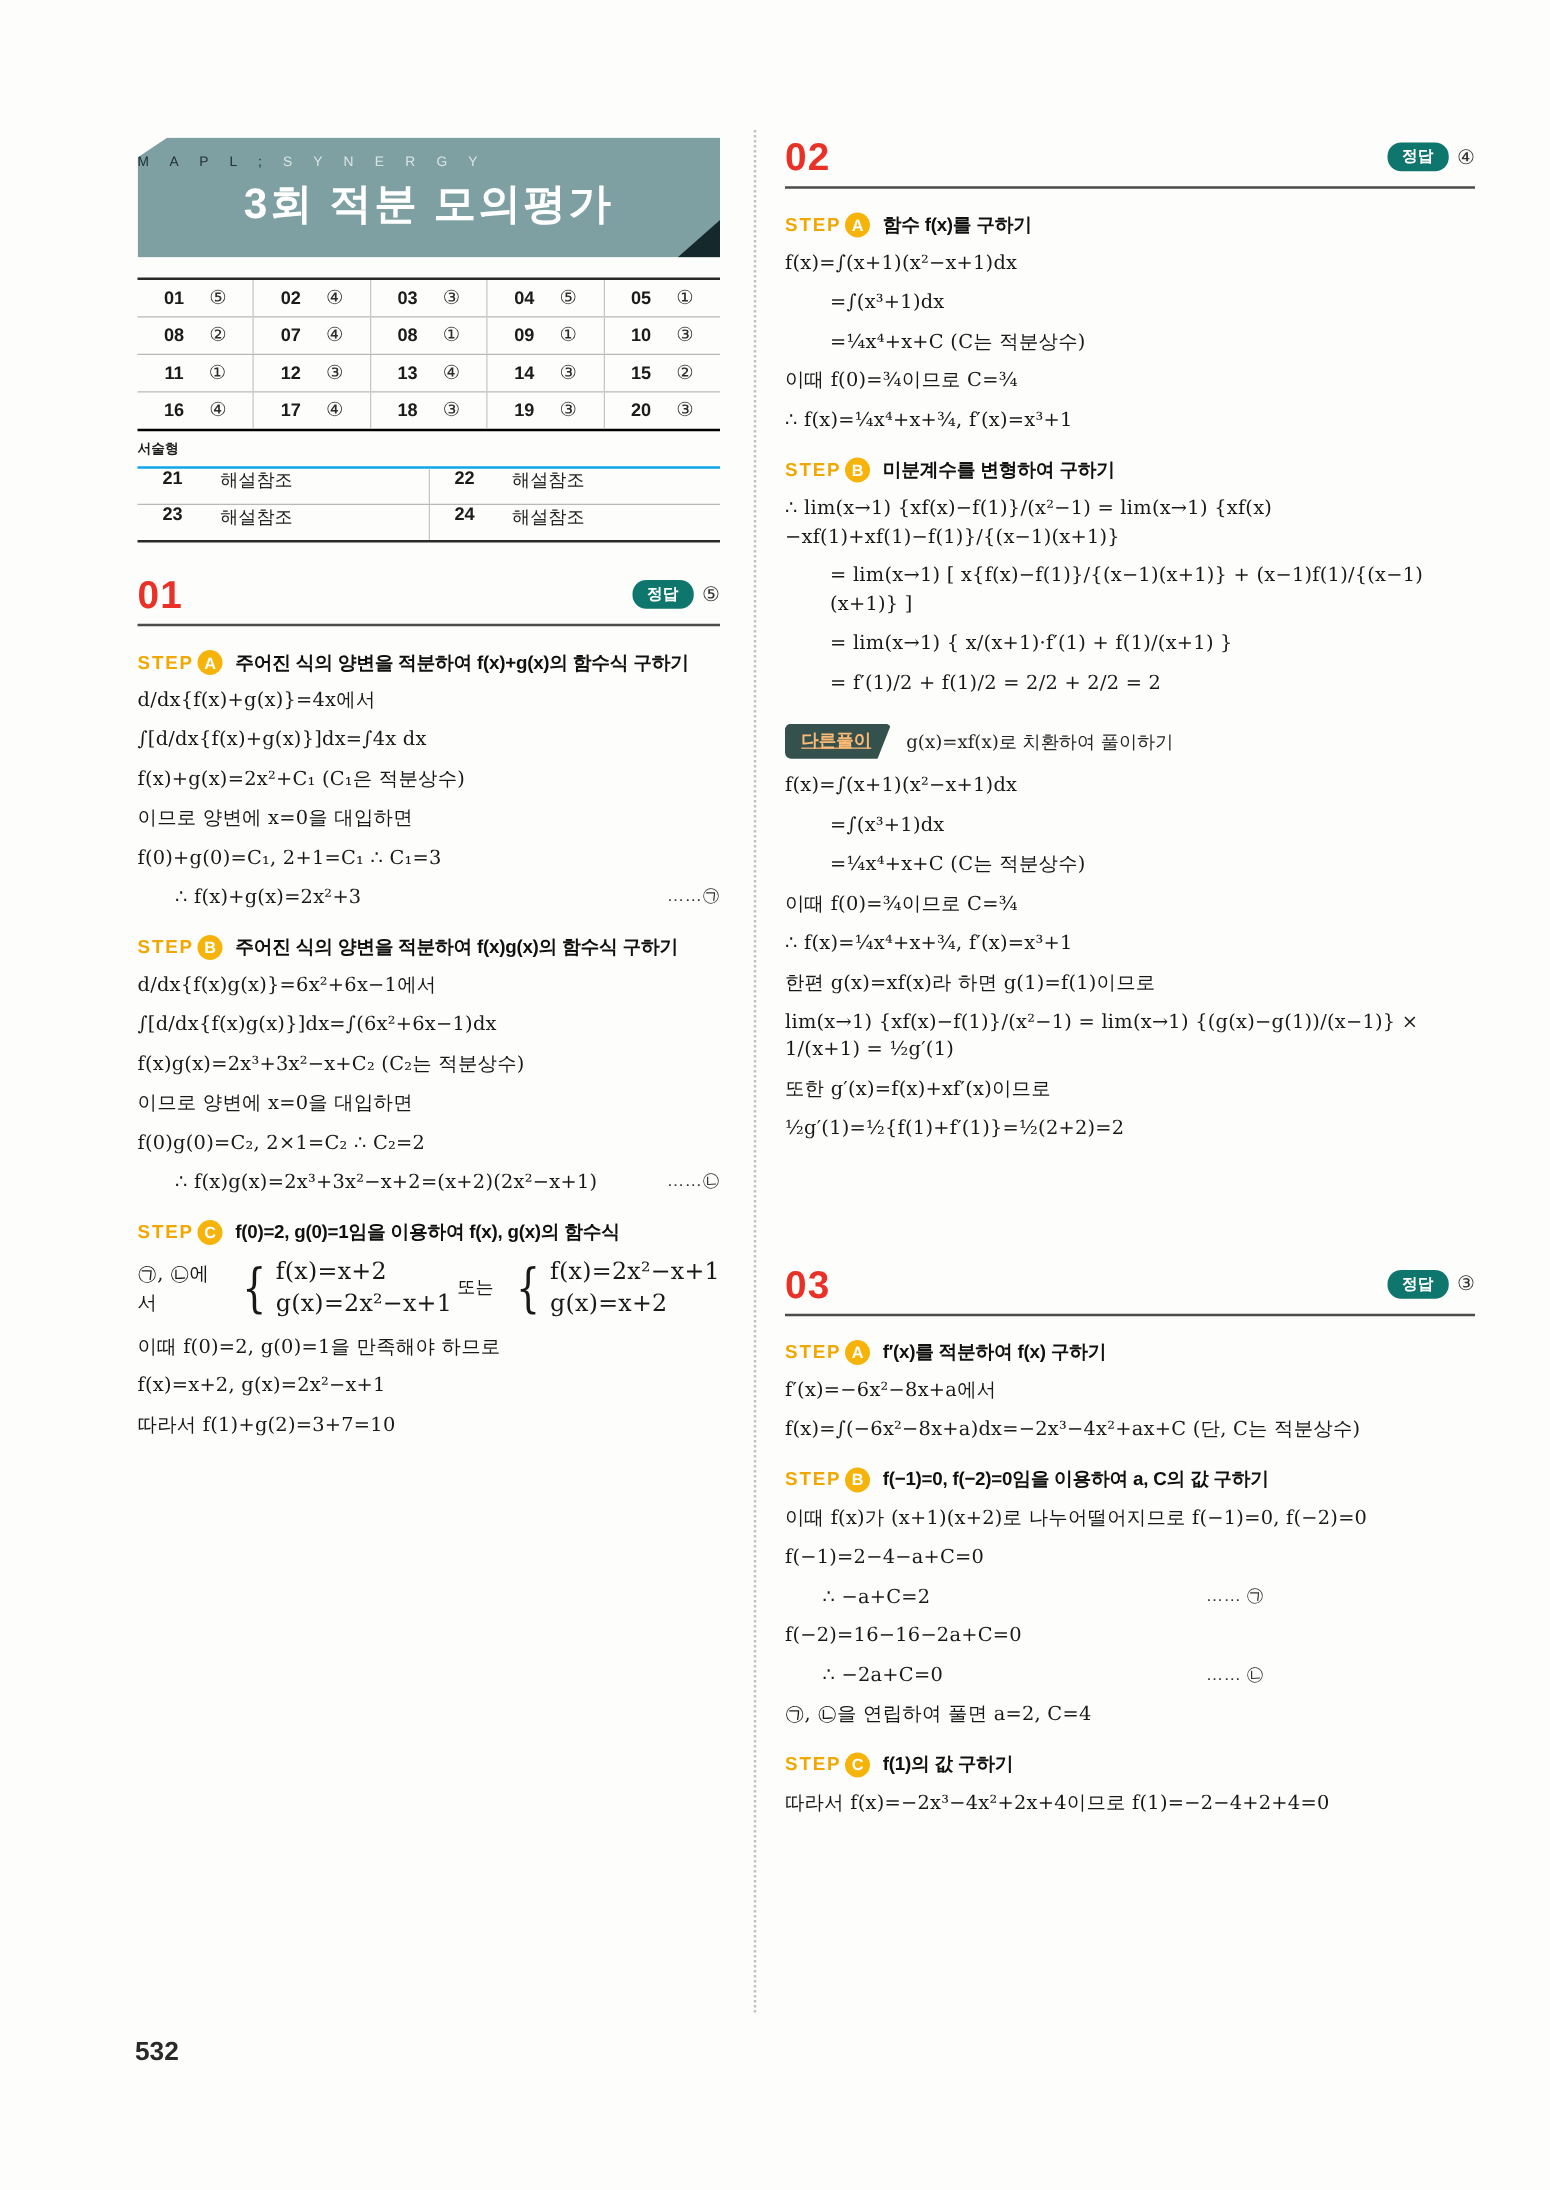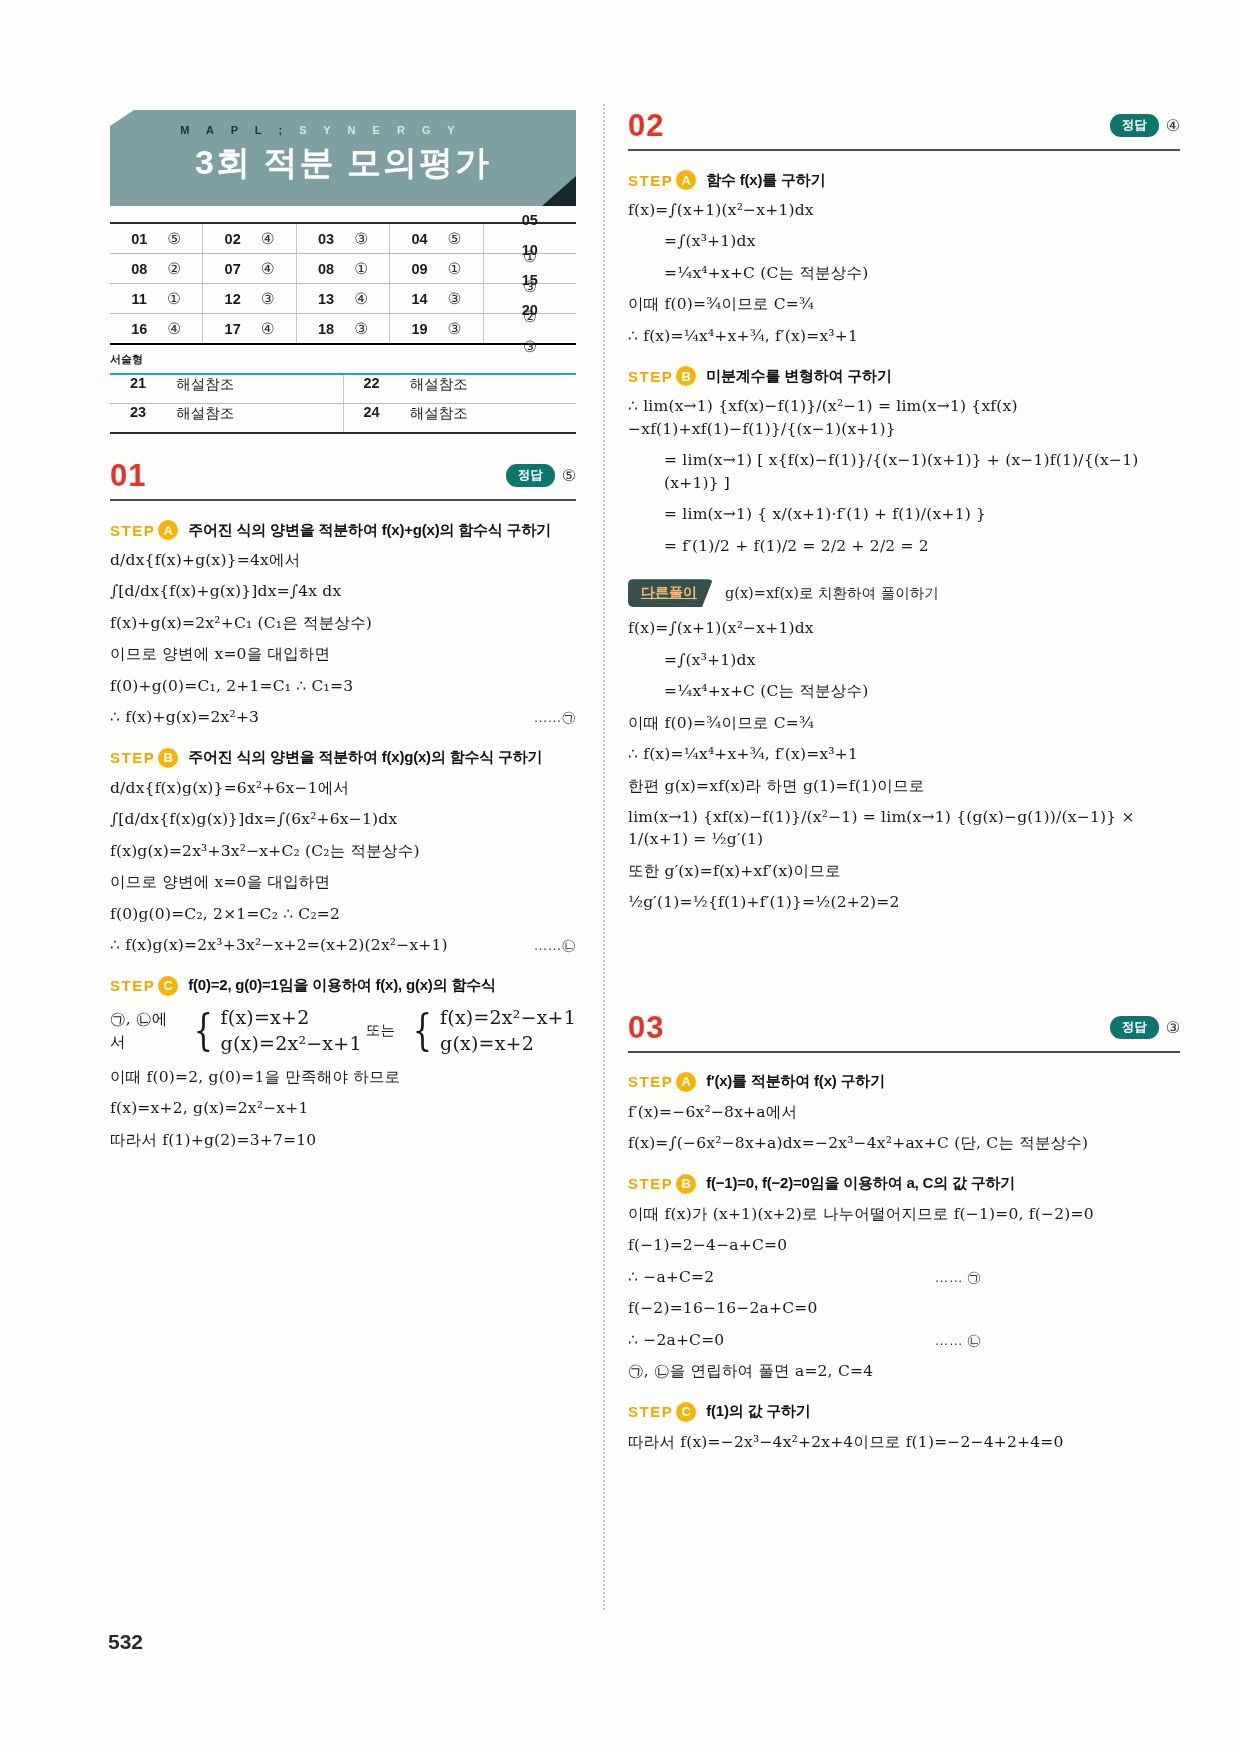--- a/index.html
+++ b/index.html
@@ -6,33 +6,33 @@
   body{width:1240px;height:1752px;position:relative;background:#fdfdfb;
        font-family:"Liberation Sans",sans-serif;color:#1c1c1c;}
   .col-left{position:absolute;left:110px;top:110px;width:466px;}
   .col-right{position:absolute;left:628px;top:108px;width:552px;}
   .divider{position:absolute;left:603px;top:104px;height:1506px;border-left:2px dotted #c3c3c3;}
   .page-num{position:absolute;left:108px;top:1630px;font-size:21px;font-weight:bold;color:#2a2a2a;}
 
   
   .banner{position:relative;height:96px;background:#7fa0a2;
           clip-path:polygon(24px 0,100% 0,100% 100%,0 100%,0 16px);}
-  .brand{padding:14px 44px 0 0;text-align:center;font-size:11px;font-weight:bold;letter-spacing:7px;}
+  .brand{padding:14px 44px 0 0;text-align:left;font-size:11px;font-weight:normal;letter-spacing:7px;}
   .brand-dark{color:#203234;}
   .brand-light{color:#d9e4e4;}
   .banner-title{text-align:center;font-size:34px;font-weight:800;color:#ffffff;letter-spacing:2px;margin-top:4px;}
   .fold{position:absolute;right:0;bottom:0;width:0;height:0;
         border-top:30px solid transparent;border-right:34px solid #15282b;}
 
   
   .ans-table{margin-top:16px;border-top:2px solid #2a2a2a;}
   .ans-row{display:flex;height:29px;border-bottom:1px solid #b9b9b9;}
   .ans-row.dark{border-bottom:2px solid #000000;}
   .ans-cell{flex:1;display:flex;align-items:center;justify-content:center;gap:20px;border-right:1px solid #c6c6c6;}
-  .ans-cell:last-child{border-right:none;flex-direction:column;}
+  .ans-cell:last-child{border-right:none;}
   .ans-cell .q{font-weight:bold;font-size:14.5px;color:#1b1b1b;}
   .ans-cell .a{font-size:15.5px;color:#2c2c2c;}
   .essay-label{height:28px;line-height:28px;font-weight:bold;font-size:11px;border-bottom:2px solid #0ea5e9;}
   .essay-row{display:flex;height:28px;border-bottom:1px solid #b9b9b9;}
   .essay-row.dark{border-bottom:2px solid #2a2a2a;}
   .essay-cell{flex:1;display:flex;align-items:flex-start;gap:30px;padding-left:20px;border-right:1px solid #c6c6c6;}
   .essay-cell:last-child{border-right:none;}
   .essay-cell .q{font-weight:bold;font-size:14.5px;}
   .essay-cell .t{font-size:14.5px;color:#222;}
 
@@ -46,21 +46,21 @@
 
   .steph{display:flex;align-items:center;margin:19px 0 9px;}
   .sw{color:#f0a800;font-weight:800;letter-spacing:1.5px;font-size:15px;}
   .sc{width:20px;height:20px;border-radius:50%;background:#f6b40b;color:#fff;font-weight:800;font-size:13px;
       display:inline-flex;align-items:center;justify-content:center;margin-left:3px;flex:none;}
   .st{font-weight:800;font-size:15px;color:#101010;margin-left:10px;letter-spacing:-0.2px;}
 
   .m{font-family:"DejaVu Serif","Liberation Serif",serif;font-size:15.5px;color:#181818;
      margin:9px 0;line-height:1.45;letter-spacing:0.2px;}
   .indent{padding-left:36px;}
-  .mrow{display:flex;justify-content:space-between;align-items:center;}
+  .mrow{display:flex;justify-content:space-between;align-items:flex-start;margin-left:30px;}
   .mrow.narrow{width:64%;}
   .mk{font-size:14px;color:#333;font-family:"Liberation Sans",sans-serif;flex:none;margin-left:10px;}
 
   .sysrow{display:flex;align-items:center;}
   .brace{font-size:42px;font-weight:400;line-height:0.9;margin:0 4px 0 10px;transform:scaleX(.72);}
   .brace::before{content:"{";}
   .syslines{display:flex;flex-direction:column;gap:1px;font-size:19px;line-height:1.35;}
   .sysjoin{font-family:"Liberation Sans",sans-serif;font-size:14.5px;margin:0 4px;flex:none;}
 
   .altrow{display:flex;align-items:center;margin:22px 0 10px;}

